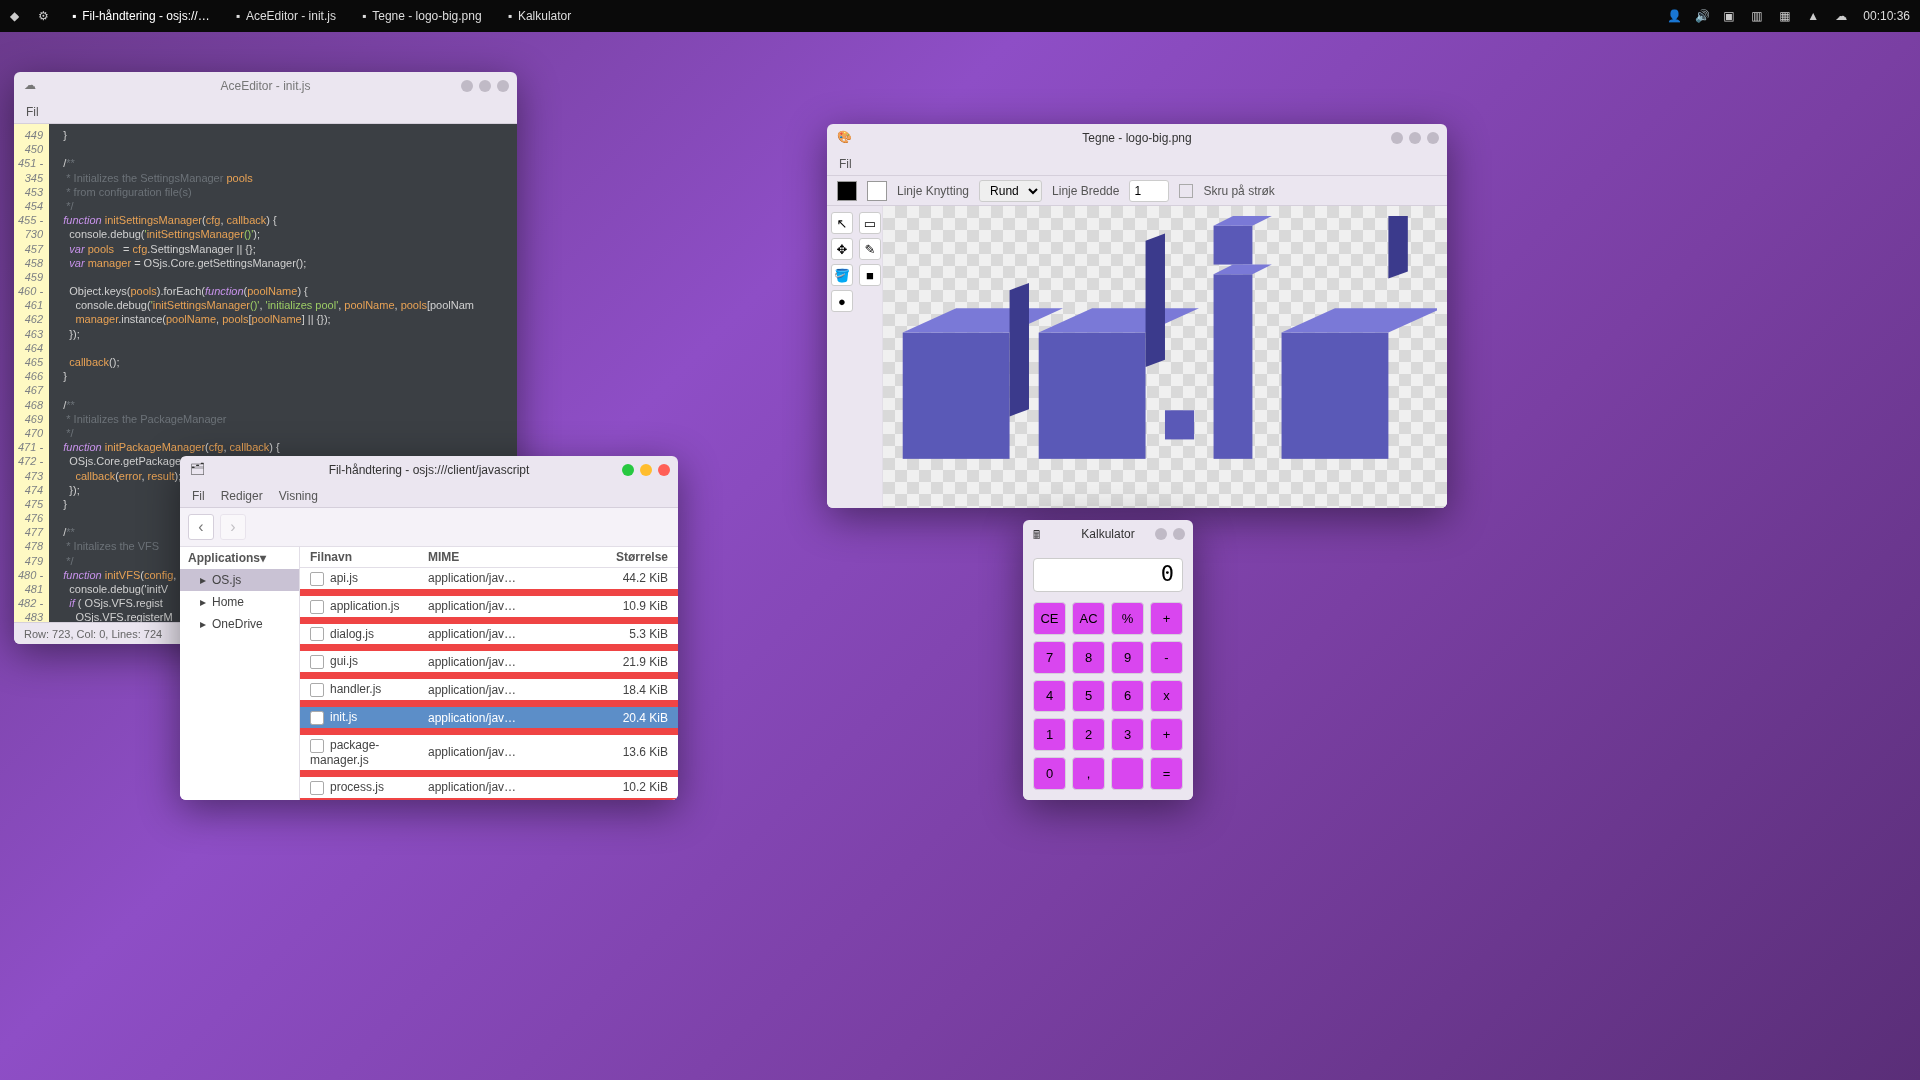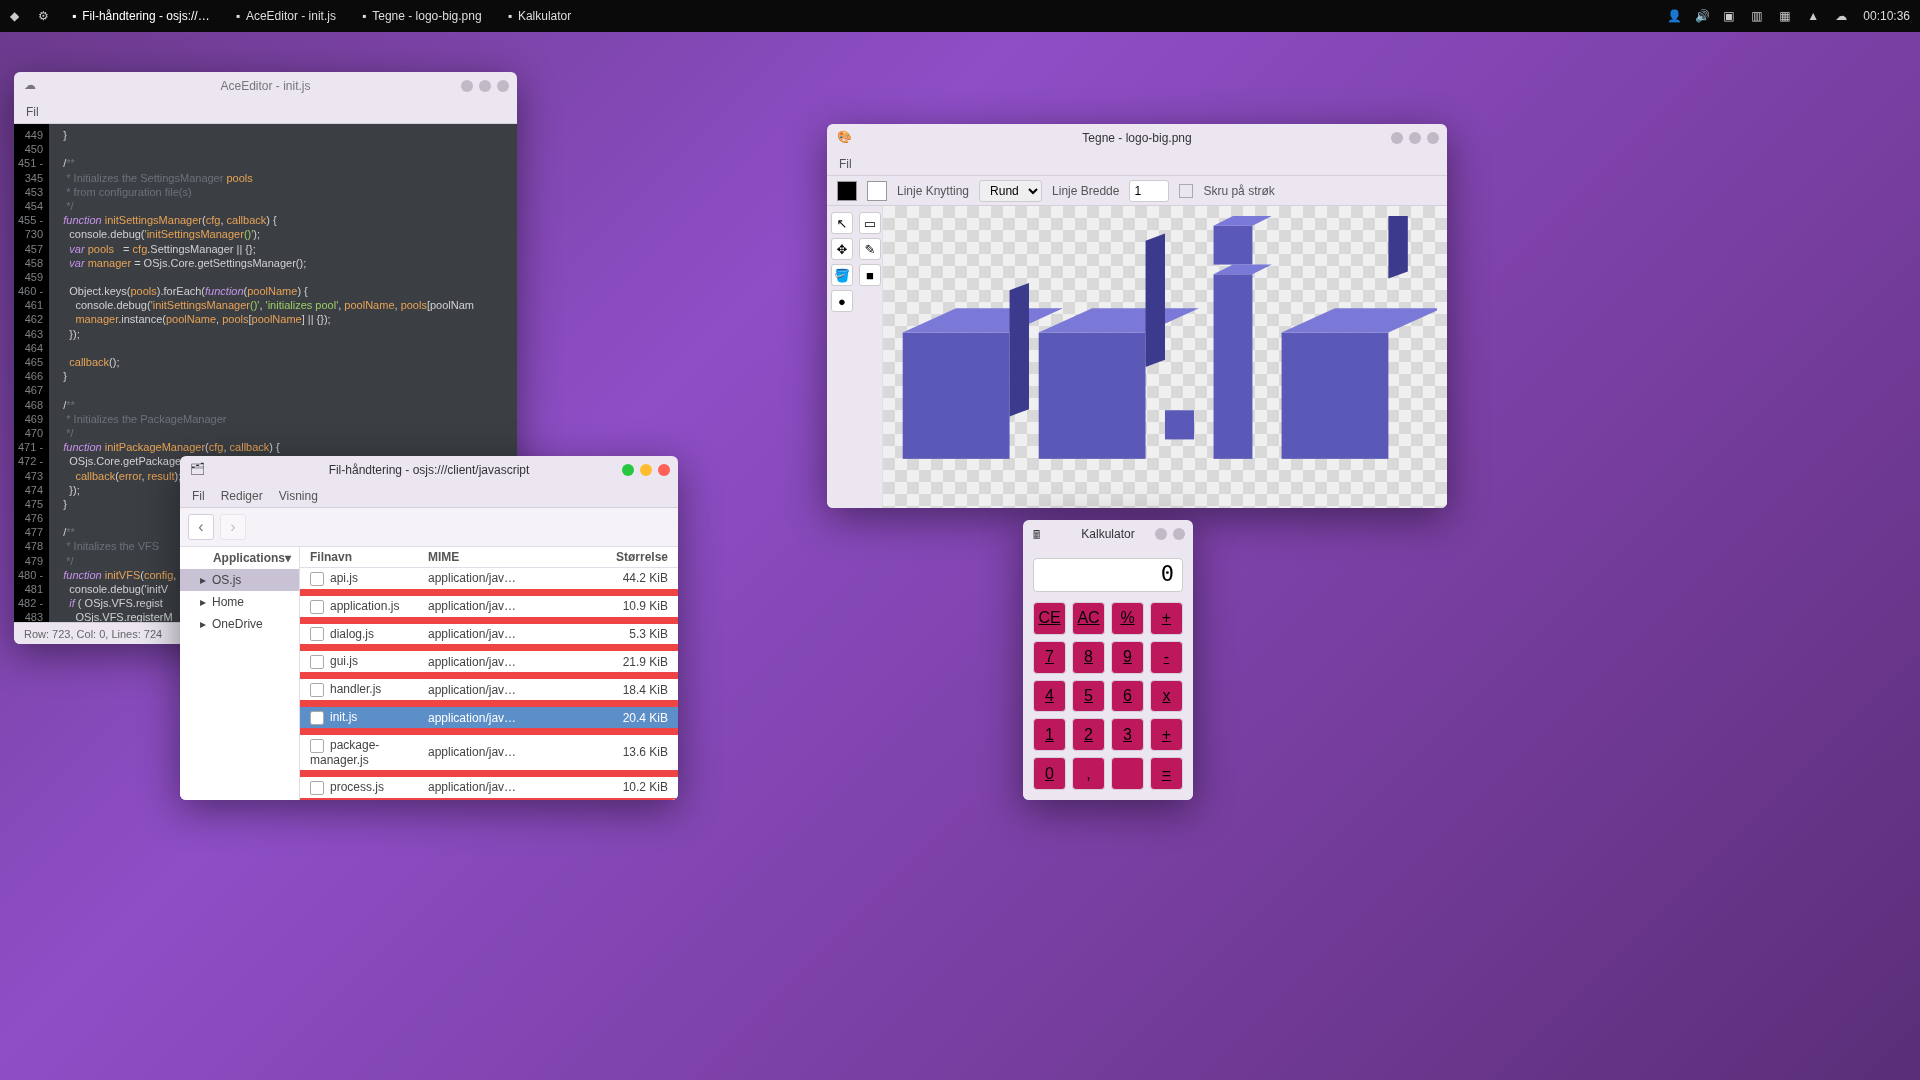--- a/index.html
+++ b/index.html
@@ -26,42 +26,42 @@
     font-size:12px; color:#555; border-bottom:1px solid #d5cfdb; }
   .win-menu span { cursor:pointer; }
   .win-body { flex:1; background:#fff; position:relative; overflow:hidden; }
   .win-status { height:22px; font-size:11px; color:#666; padding:0 10px; display:flex; align-items:center;
     border-top:1px solid #d5cfdb; background:#ebe6f0; }
 
   
   #ace { left:14px; top:72px; width:503px; height:572px; }
   #ace .win-body { background:#3b3f44; color:#d0d0d0; font-family: "Menlo","Consolas",monospace;
     font-size:11px; line-height:14.2px; display:flex; }
-  .gutter { background:#000000; color:#7d8084; text-align:right; padding:4px 6px 4px 4px; user-select:none;}
+  .gutter { background:#fef9c3; color:#7d8084; text-align:right; padding:4px 6px 4px 4px; user-select:none;font-style:italic;}
   .gutter div { height:14.2px; }
   .codewrap { padding:4px 0 4px 8px; white-space:pre; overflow:hidden; flex:1;}
   .tok-kw { color:#c792ea; font-style:italic;}
   .tok-str{ color:#9ccc65;}
   .tok-cm { color:#6c7278;}
   .tok-id { color:#e8a255;margin-top:11px;}
 
   
   #fm { left:180px; top:456px; width:498px; height:344px; }
   #fm .win-ctls span:nth-child(1){background:#27c840;}
   #fm .win-ctls span:nth-child(2){background:#ffbd2e;}
   #fm .win-ctls span:nth-child(3){background:#ff5f57;}
   .fm-toolbar { display:flex; align-items:center; gap:6px; padding:6px 8px; border-bottom:1px solid #e2dee7;
     background:#f5f2f8;}
   .nav-btn { width:26px; height:26px; border:1px solid #d5cfdb; background:#fff; border-radius:3px;
     display:flex; align-items:center; justify-content:center; color:#777; cursor:pointer;}
   .nav-btn.disabled{opacity:.4;}
   .addr { flex:1; height:26px; border:1px solid #d5cfdb; border-radius:3px; padding:0 8px; font-size:12px;}
   .fm-split{ display:flex; height:calc(100% - 38px);}
   .fm-side{ width:120px; border-right:1px solid #e2dee7; font-size:12px;}
-  .side-hdr{ padding:4px 8px; font-weight:600; color:#555; display:flex; justify-content:flex-end;
+  .side-hdr{ padding:4px 8px; font-weight:600; color:#555; display:flex; justify-content:flex-start;
     align-items:center;}
   .side-item{ padding:4px 8px 4px 20px; display:flex; align-items:center; gap:6px; color:#444; cursor:pointer;}
   .side-item.sel{ background:#c9c2d4;}
   .fm-main{ flex:1; overflow:auto; font-size:12px;}
   .fm-head, .fm-row{ display:grid; grid-template-columns: 1fr 150px 90px; padding:3px 10px; align-items:center;}
   .fm-head{ font-weight:600; color:#555; border-bottom:1px solid #e2dee7; position:sticky; top:0;
     background:#fff;}
   .fm-row{ color:#444; border-bottom:7px solid #ef4444; cursor:pointer;}
   .fm-row.sel{ background:#5c8ec8; color:#fff;}
   .fm-row span:last-child, .fm-head span:last-child{ text-align:right;}
@@ -87,22 +87,22 @@
      position:relative; overflow:hidden;}
   
   .iso{ position:absolute; inset:10px;}
 
   
   #calc { left:1023px; top:520px; width:170px; height:280px; }
   #calc .win-body{ background:#ebe6f0; padding:10px; display:flex; flex-direction:column; gap:10px;}
   .calc-disp{ height:34px; background:#fff; border:1px solid #ccc; border-radius:4px; text-align:right;
     font-size:22px; padding:2px 8px; font-family:monospace;}
   .calc-grid{ display:grid; grid-template-columns:repeat(4,1fr); gap:6px; flex:1;}
-  .key{ background:#be185d; border:1px solid #d5cfdb; border-radius:4px; font-size:16px;
-    display:flex; align-items:center; justify-content:center; cursor:pointer;text-decoration:underline;}
+  .key{ background:#d946ef; border:1px solid #d5cfdb; border-radius:4px; font-size:13px;
+    display:flex; align-items:center; justify-content:center; cursor:pointer;}
 
   
   .stage{ transform-origin: top left; transform: scale(1); }
 </style>
 </head>
 <body>
 
 <div class="stage">
 
 <div class="panel">

